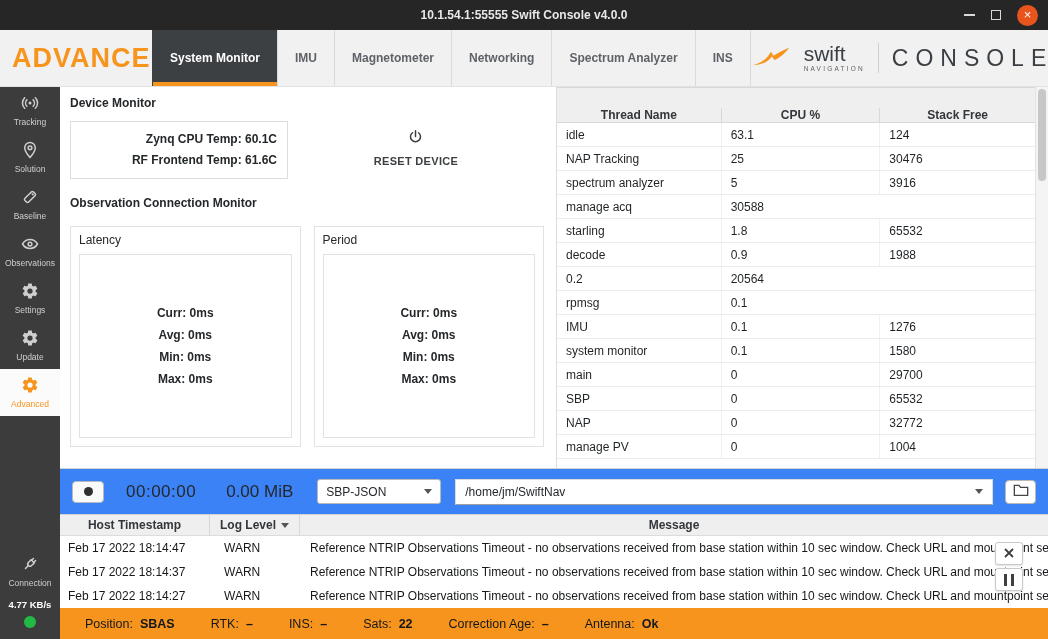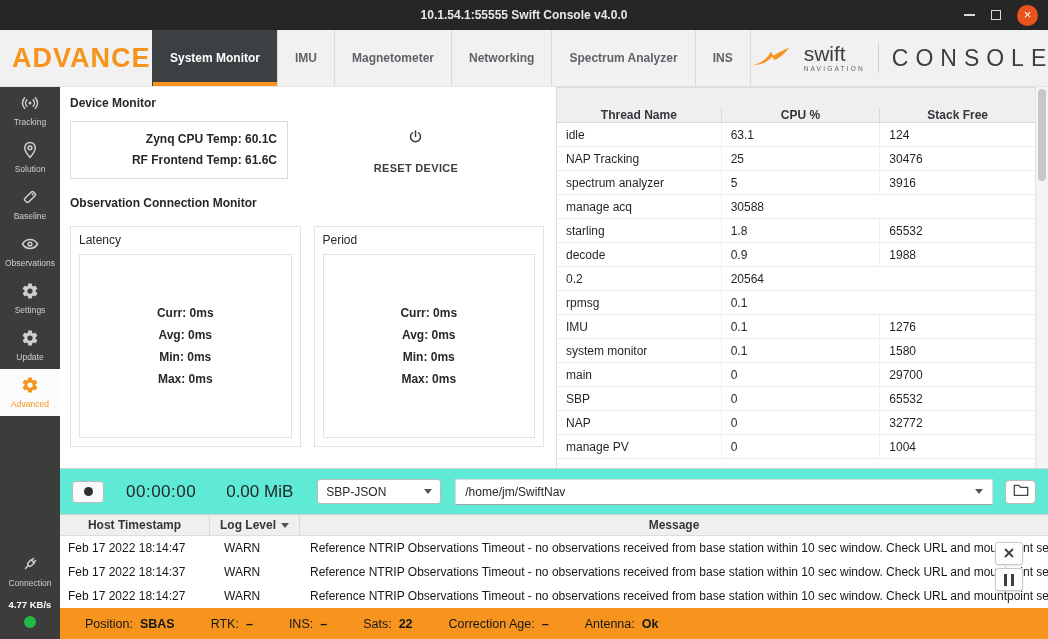--- a/index.html
+++ b/index.html
@@ -45,42 +45,42 @@
 
   .content{ flex:1; display:flex; flex-direction:column; min-width:0; background:#fff; }
 
   
   .content-top{ flex:1; display:flex; min-height:0; }
   .left-pane{ width:496px; flex:0 0 auto; padding:9px 12px 0 10px; }
   .section-title{ font-size:12px; font-weight:bold; color:#25282B; margin-bottom:11px; }
   .device-row{ display:flex; }
   .temp-box{ width:218px; border:1px solid #DDDDDD; padding:7px 10px; text-align:right; font-size:12px; font-weight:bold; color:#25282B; line-height:21px; }
   .reset-wrap{ flex:1; display:flex; justify-content:center; align-items:flex-start; padding-top:8px; }
-  .reset-btn{ background:none; border:none; display:flex; flex-direction:column; align-items:center; gap:15px; font-family:inherit; font-size:11px; font-weight:bold; color:#3C4043; letter-spacing:.3px; cursor:pointer; }
+  .reset-btn{ background:none; border:none; display:flex; flex-direction:column; align-items:center; gap:8px; font-family:inherit; font-size:11px; font-weight:bold; color:#3C4043; letter-spacing:.3px; cursor:pointer; }
   .obs-title{ margin-top:17px; }
   .monitor-row{ display:flex; gap:13px;margin-top:16px; }
   .monitor-box{ flex:1; border:1px solid #E2E2E2; height:221px; padding:6px 8px 8px; display:flex; flex-direction:column; }
   .monitor-box-title{ font-size:12px; color:#25282B; margin-bottom:7px; }
   .monitor-inner{ flex:1; border:1px solid #E2E2E2; display:flex; flex-direction:column; align-items:center; justify-content:center; gap:8px; font-size:12px; font-weight:bold; color:#25282B; }
 
   
   .thread-table{ flex:1; display:flex; min-width:0; border-left:1px solid #DDDDDD; }
   .tt-main{ flex:1; display:flex; flex-direction:column; overflow:hidden; min-width:0; }
   .tt-header{ display:grid; grid-template-columns:165fr 159fr 155fr; background:#EFEFEF; border-top:1px solid #D8D8D8; border-bottom:1px solid #D8D8D8; flex:0 0 24px; }
   .tt-hcell{ display:flex; align-items:center; justify-content:center; font-size:12px; font-weight:bold; color:#33373B; border-right:1px solid #D8D8D8;margin-top:20px; }
   .tt-hcell:last-child{ border-right:none; }
   .tt-body{ overflow:hidden; }
   .tt-row{ display:grid; grid-template-columns:165fr 159fr 155fr; height:24px; border-bottom:1px solid #EBEBEB; }
   .tt-cell{ display:flex; align-items:center; padding-left:9px; font-size:12px; color:#1F2326; border-right:1px solid #F0F0F0; overflow:hidden; white-space:nowrap; }
   .tt-cell:last-child{ border-right:none; }
   .tt-scrollbar{ width:13px; flex:0 0 auto; background:#F4F4F4; border-left:1px solid #E3E3E3; position:relative; }
   .tt-thumb{ position:absolute; top:2px; left:2px; right:2px; height:92px; border-radius:5px; background:#C7C7C7; }
 
   
-  .record-bar{ height:46px; flex:0 0 auto; background:#5eead4; border-top:1px solid #D2D2D2; display:flex; align-items:center; padding:0 12px; gap:0; }
+  .record-bar{ height:46px; flex:0 0 auto; background:#3b82f6; border-top:1px solid #D2D2D2; display:flex; align-items:center; padding:0 12px; gap:0; }
   .record-btn{ width:32px; height:22px; background:#FAFAFA; border:1px solid #B9B9B9; border-radius:4px; display:flex; align-items:center; justify-content:center; cursor:pointer; flex:0 0 auto; }
   .record-dot{ width:9px; height:9px; border-radius:50%; background:#2F2F2F; }
   .rec-time{ font-size:17px; color:#25282B; margin:0 30px 0 22px; letter-spacing:.5px; }
   .rec-size{ font-size:17px; color:#25282B; margin-right:24px; }
   .format-select{ width:124px; height:25px; background:#fff; border:1px solid #B9B9B9; border-radius:3px; display:flex; align-items:center; justify-content:space-between; padding:0 8px; font-size:12px; color:#25282B; cursor:pointer; flex:0 0 auto; margin-right:14px;}
   .caret{ width:0; height:0; border-left:4px solid transparent; border-right:4px solid transparent; border-top:5px solid #555; }
   .path-combo{ flex:1; height:26px; background:#fff; border:1px solid #DCDCDC; border-bottom:1px solid #9f9f9f; display:flex; align-items:center; justify-content:space-between; padding:0 9px; font-size:12px; color:#25282B; cursor:text; min-width:0;}
   .path-text{ overflow:hidden; white-space:nowrap; }
   .folder-btn{ width:31px; height:24px; background:#fff; border:1px solid #B9B9B9; border-radius:4px; display:flex; align-items:center; justify-content:center; cursor:pointer; flex:0 0 auto; margin-left:12px;}
 

